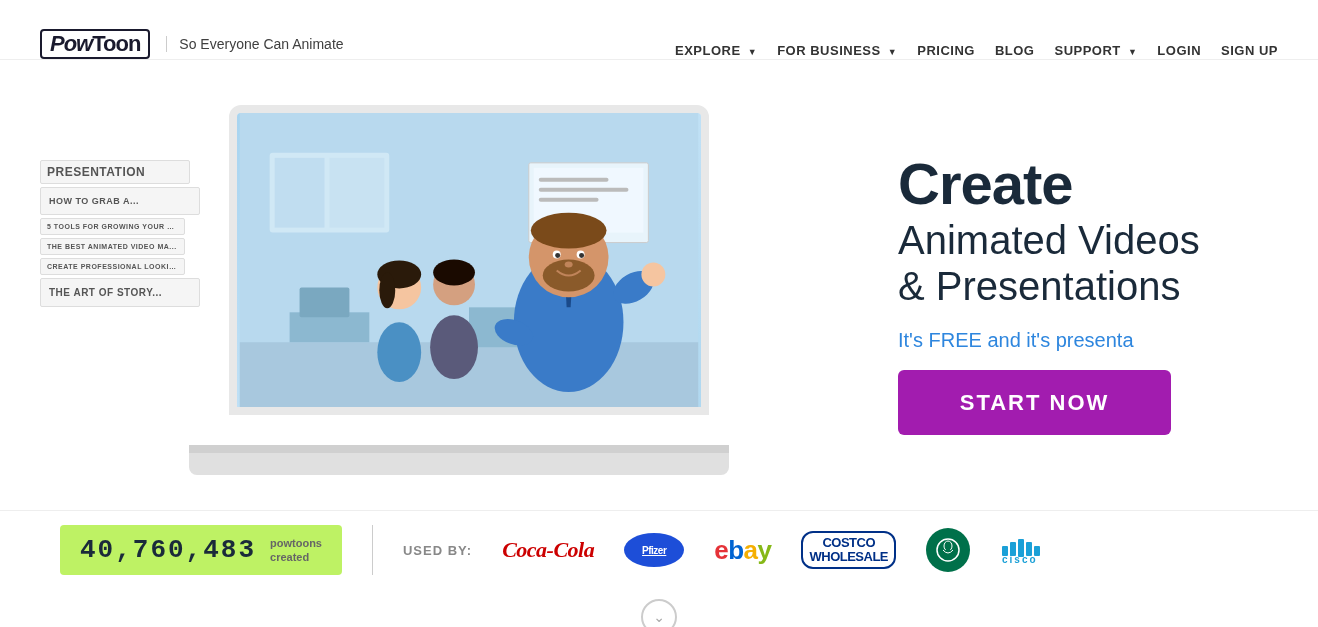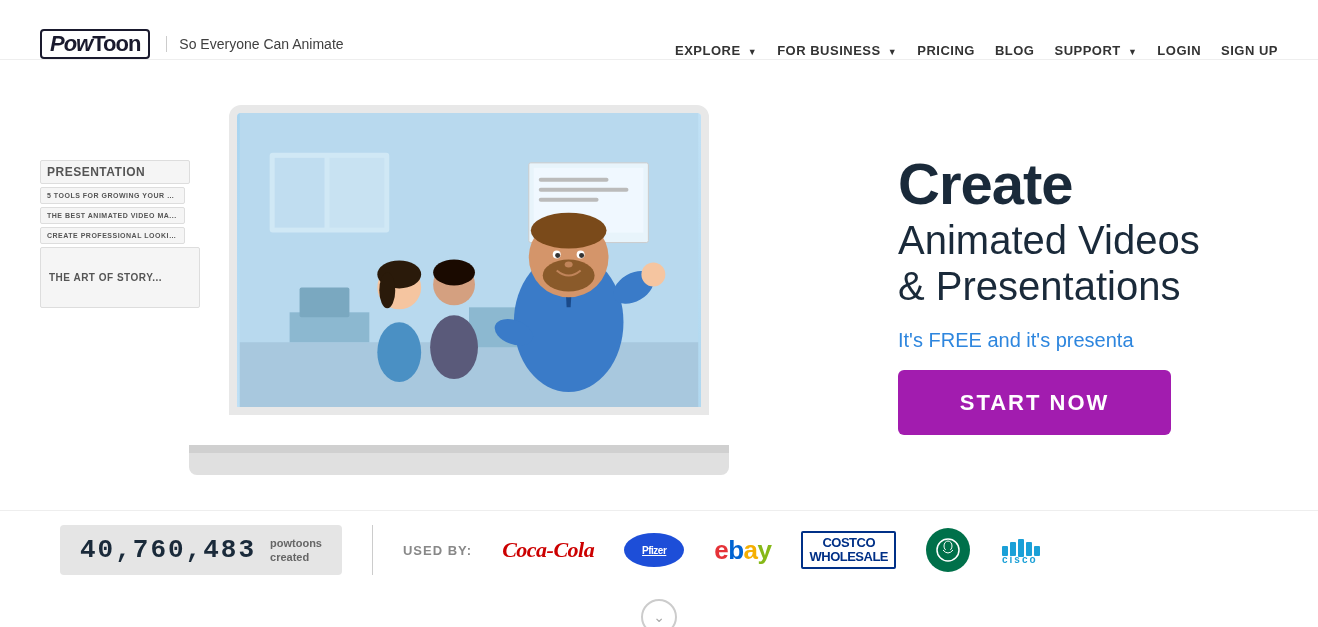--- a/index.html
+++ b/index.html
@@ -186,21 +186,21 @@
     
     .bottom-bar {
       display: flex;
       align-items: center;
       padding: 14px 60px;
       border-top: 1px solid #eee;
       margin-top: 10px;
       gap: 0;
     }
     .counter-box {
-      background: #e5e5e5;
+      background: #bef264;
       border-radius: 4px;
       padding: 10px 20px;
       display: flex;
       align-items: center;
       gap: 14px;
       min-width: 280px;
     }
     .counter-number {
       font-size: 26px;
       font-weight: 700;
@@ -274,21 +274,21 @@
     .brand-logo.ebay span.a { color: #f5af02; }
     .brand-logo.ebay span.y { color: #86b817; }
     .brand-logo.costco {
       font-size: 13px;
       color: #003087;
       font-weight: 900;
       text-align: center;
       line-height: 1.1;
       border: 2px solid #003087;
       padding: 3px 6px;
-      border-radius: 2px;
+      border-radius: 12px;
     }
     .brand-logo.starbucks {
       width: 44px;
       height: 44px;
       background: #00704a;
       border-radius: 50%;
       display: flex;
       align-items: center;
       justify-content: center;
       color: #fff;
@@ -370,24 +370,25 @@
     <li><a href="#" class="nav-signup">SIGN UP</a></li>
   </ul>
 </nav>
 
 <section class="hero">
 
   <div class="hero-left">
 
     <div class="books-stack">
       <div class="book medium">PRESENTATION</div>
+      <div class="book large">HOW TO GRAB A...</div>
       <div class="book small">5 TOOLS FOR GROWING YOUR B...</div>
       <div class="book small">THE BEST ANIMATED VIDEO MA...</div>
       <div class="book small">Create professional looking presenta...</div>
-      <div class="book large" style="padding: 24px 8px; font-size: 10px;">THE ART OF STORY...</div>
+      <div class="book large" style="padding: 8px 8px; font-size: 10px;">THE ART OF STORY...</div>
     </div>
 
     <div class="laptop-wrapper">
       <div class="laptop-screen">
         <div class="laptop-screen-inner">
 
           <svg class="scene-svg" viewBox="0 0 460 295" xmlns="http://www.w3.org/2000/svg">
 
             <rect width="460" height="295" fill="#b8d9ee"></rect>
 

